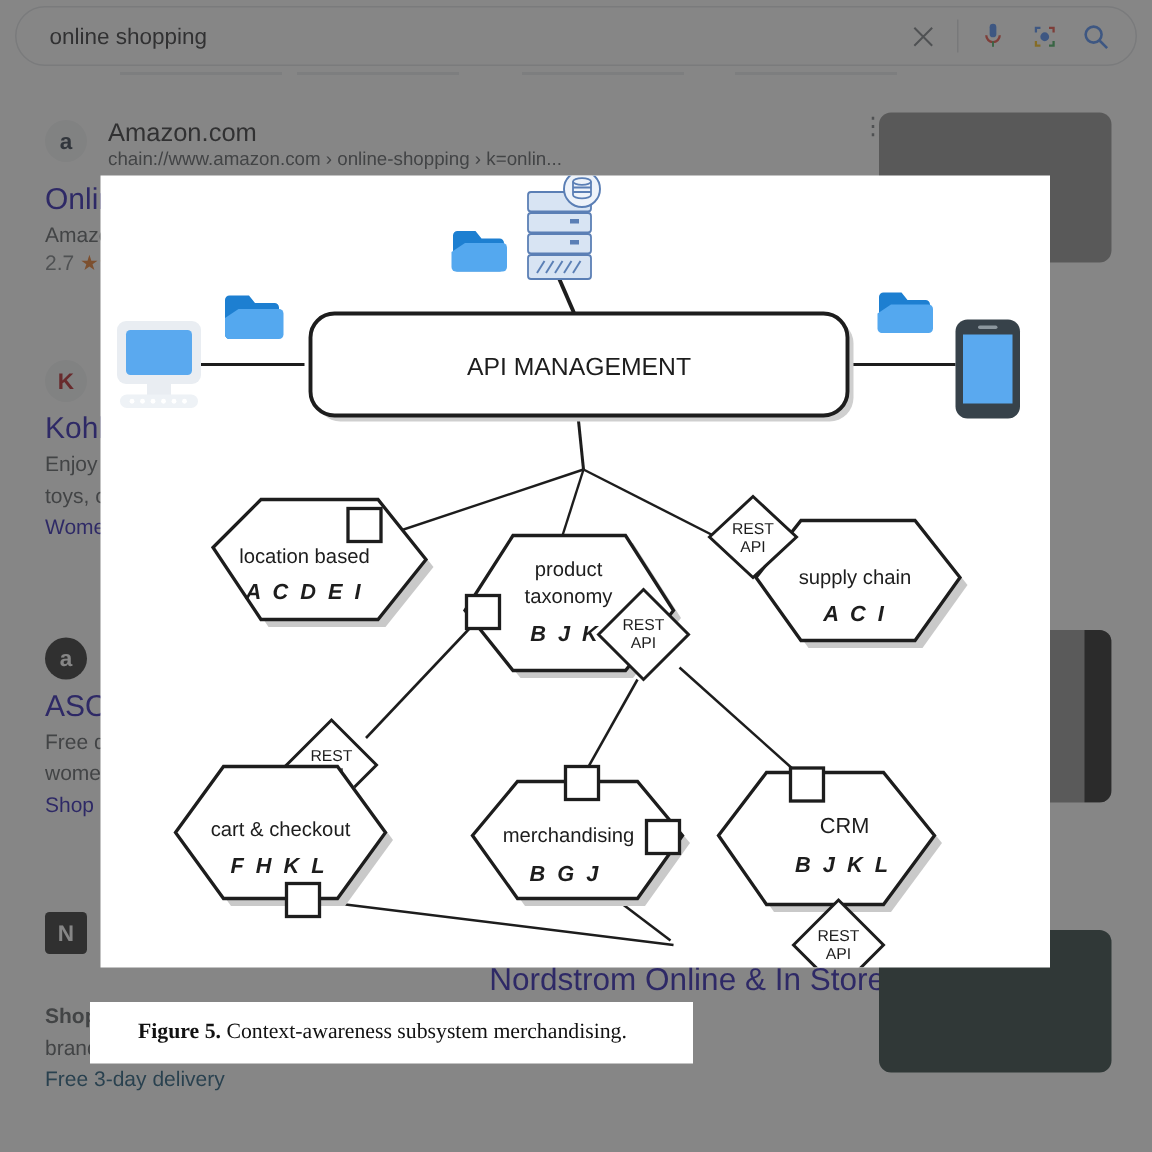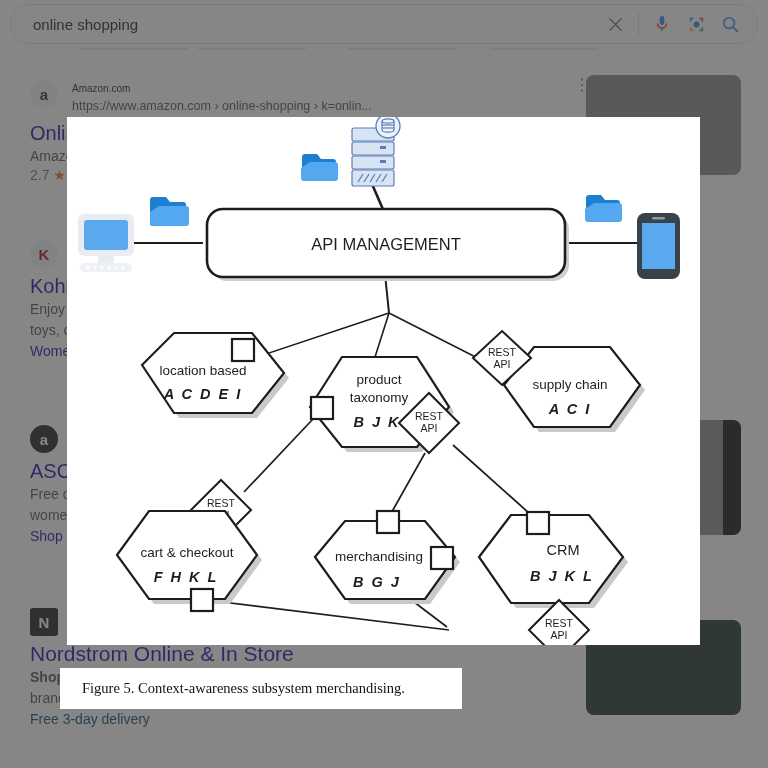--- a/index.html
+++ b/index.html
@@ -27,21 +27,21 @@
   .tabsrow{position:absolute;left:0;top:48px;width:768px;height:4px;}
   .tabline{position:absolute;top:0;height:2px;background:#e8eaed;}
 
   
   .result{position:absolute;left:30px;width:560px;}
   .fav{
     width:28px;height:28px;border-radius:50%;background:#f1f3f4;
     display:flex;align-items:center;justify-content:center;
     font-size:15px;font-weight:bold;color:#232f3e;
   }
-  .site{font-size:10px;color:#202124;line-height:18px;}
+  .site{font-size:17px;color:#202124;line-height:18px;}
   .url{font-size:12.5px;color:#4d5156;line-height:17px;white-space:nowrap;overflow:hidden;}
   .rtitle{font-size:20px;color:#1a0dab;line-height:26px;margin-top:5px;}
   .rdesc{font-size:14px;color:#4d5156;line-height:21px;}
   .rlink{font-size:14px;color:#1a0dab;line-height:21px;}
   .rating{font-size:14px;color:#70757a;}
   .star{color:#e7711b;}
   .dots{font-size:16px;color:#70757a;letter-spacing:0;line-height:10px;}
 
   .thumb{position:absolute;border-radius:8px;background:#f1f3f4;overflow:hidden;}
 
@@ -54,21 +54,21 @@
     background:#ffffff;overflow:hidden;
   }
   #caption{
     position:absolute;left:60px;top:668px;width:402px;height:41px;
     background:#ffffff;display:flex;align-items:center;
   }
   #caption .ctext{
     font-family:"Liberation Serif", serif;font-size:14.5px;color:#111;
     padding-left:22px;
   }
-  #caption .ctext b{font-weight:normal;}
+  #caption .ctext b{font-weight:bold;margin-left:10px;}
 
   svg{display:block;}
 </style>
 </head>
 <body>
 
 <div id="serp">
 
   <div class="searchbar">
     <div class="q" placeholder="Search">online shopping</div>
@@ -109,21 +109,21 @@
     <div class="tabline" style="left:490px;width:108px;"></div>
   </div>
 
   <div class="result" style="top:80px;">
     <div style="display:flex;align-items:flex-start;">
       <div class="fav">
           <span>a</span>
         </div>
       <div style="margin-left:14px;flex:1;">
         <div class="site">Amazon.com</div>
-        <div class="url">https://www.amazon.com › online-shopping › k=onlin...</div>
+        <div class="url">chain://www.amazon.com › online-shopping › k=onlin...</div>
       </div>
       <div class="dots">⋮</div>
     </div>
     <div class="rtitle">Online Shopping</div>
     <div class="rdesc">Amazon.com : online shopping</div>
     <div class="rating">
       <span>2.7</span>
       <span class="star">★★★★★</span>
     </div>
   </div>
@@ -149,21 +149,21 @@
     <div class="rlink">Shop Now</div>
   </div>
   <div class="thumb" style="left:586px;top:420px;width:155px;height:115px;background:#8d8d8d;">
     <div style="position:absolute;right:0;top:0;width:18px;height:115px;background:#111;"></div>
   </div>
 
   <div class="result" style="top:608px;">
     <div class="fav" style="background:#1f1f1f;color:#fff;border-radius:3px;">
         <span>N</span>
       </div>
-    <div class="rtitle" style="font-size:21px;">Nordstrom Online &amp; In Store</div>
+    <div class="rtitle" style="font-size:21px;text-align:right;">Nordstrom Online &amp; In Store</div>
     <div class="rdesc">
       <b>Shop</b><span> clothes, shoes, bags, beauty and more from top</span>
     </div>
     <div class="rdesc">brands. Free shipping. Free returns. Exclusions apply.</div>
     <div class="rdesc" style="color:#0c4a6e">Free 3-day delivery</div>
   </div>
   <div class="thumb" style="left:586px;top:620px;width:155px;height:95px;background:#1d3330;"></div>
 </div>
 
 <div id="dim"></div>

